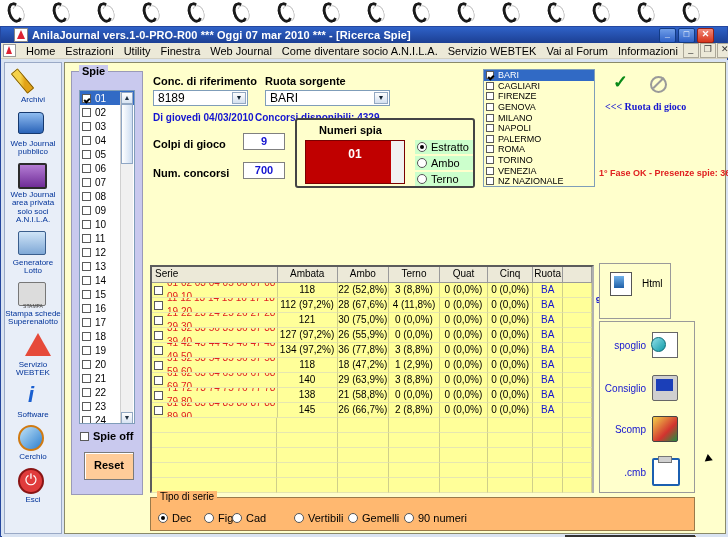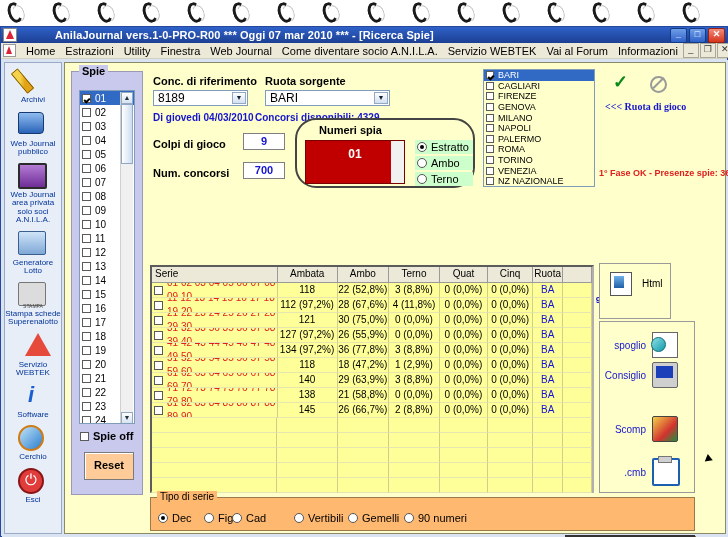--- a/index.html
+++ b/index.html
@@ -22,22 +22,22 @@
   .spiral .ring:after{
     content:"";position:absolute;left:1px;top:1px;width:10px;height:15px;
     border-radius:50%;border:1px solid rgba(0,0,0,.25);border-left-color:transparent;
   }
 
   
   .window{position:absolute;left:0;top:26px;width:728px;height:511px;
     background:#d9e3f2;border:1px solid #25479e;box-sizing:border-box;}
   .titlebar{
     height:16px;background:linear-gradient(#2f62c8,#1c3f93);
-    display:flex;align-items:center;padding:0 2px;color:#fff;
-    font-weight:bold;font-size:11px;gap:34px;
+    display:flex;align-items:center;padding:0 13px;color:#fff;
+    font-weight:bold;font-size:11px;
   }
   .titlebar .ticon{width:12px;height:12px;background:#fff;border:1px solid #888;
     margin-right:4px;position:relative;flex:none;}
   .titlebar .ticon:after{content:"";position:absolute;left:2px;top:1px;width:0;height:0;
     border-left:4px solid transparent;border-right:4px solid transparent;border-bottom:9px solid #d23;}
   .titlebar .ttext{flex:1;white-space:nowrap;overflow:hidden;letter-spacing:.1px;}
   .wbtns{display:flex;gap:2px;}
   .wbtn{width:15px;height:13px;border:1px solid #123b85;border-radius:2px;
     background:linear-gradient(#6f9de8,#2f62c8);color:#fff;font-size:9px;line-height:11px;
     text-align:center;font-weight:bold;}
@@ -122,21 +122,21 @@
   .combo{position:absolute;height:16px;background:#fff;border:1px solid #7f9db9;box-sizing:border-box;
     font-size:12px;padding-left:4px;line-height:14px;display:flex;align-items:center;}
   .combo .arw{position:absolute;right:1px;top:1px;width:14px;height:12px;
     background:linear-gradient(#fdfdfd,#d4e0f0);border:1px solid #93a8c2;box-sizing:border-box;
     font-size:7px;text-align:center;line-height:10px;color:#123;}
   .bluebold{color:#1414d0;font-weight:bold;font-size:10px;position:absolute;white-space:nowrap;}
   .numbox{position:absolute;height:17px;background:#fff;border:1px solid #808080;box-sizing:border-box;
     color:#1414d0;font-weight:bold;font-size:11px;text-align:center;line-height:15px;}
 
   
-  .nsbox{position:absolute;border:2px solid #444;border-radius:21px;background:#ffffcc;box-sizing:border-box;}
+  .nsbox{position:absolute;border:2px solid #444;border-radius:3px;background:#ffffcc;box-sizing:border-box;}
   .nstitle{position:absolute;font-weight:bold;font-size:11px;}
   .nsred{position:absolute;background:#c00000;border:1px solid #7a0000;box-sizing:border-box;
     color:#fff;font-weight:bold;font-size:12px;text-align:center;padding-top:6px;}
   .nsred .sb{position:absolute;right:0;top:0;width:13px;height:100%;background:#f1f1f1;}
   .radio{position:absolute;display:flex;align-items:center;background:#ccffcc;
     font-size:11px;padding:1px 4px 1px 2px;box-sizing:border-box;}
   .rdo{width:10px;height:10px;border:1px solid #555;border-radius:50%;background:#fff;margin-right:4px;
     flex:none;position:relative;box-sizing:border-box;}
   .rdo.on:after{content:"";position:absolute;left:2px;top:2px;width:4px;height:4px;border-radius:50%;background:#000;}
 
@@ -722,21 +722,21 @@
                 <div class="c-pad"></div>
               </div>
             </div>
         </div>
 
         <div class="toolcol">
           <div class="toolrow" style="left:2px;top:10px;">
             <span class="tl">spoglio</span>
             <span class="ti ti-spoglio"></span>
           </div>
-          <div class="toolrow" style="left:2px;top:40px;">
+          <div class="toolrow" style="left:2px;top:53px;">
             <span class="tl">Consiglio</span>
             <span class="ti ti-pc"></span>
           </div>
           <div class="toolrow" style="left:2px;top:94px;">
             <span class="tl">Scomp</span>
             <span class="ti ti-scomp"></span>
           </div>
           <div class="toolrow" style="left:2px;top:136px;">
             <span class="tl">.cmb</span>
             <span class="ti ti-cmb"></span>

